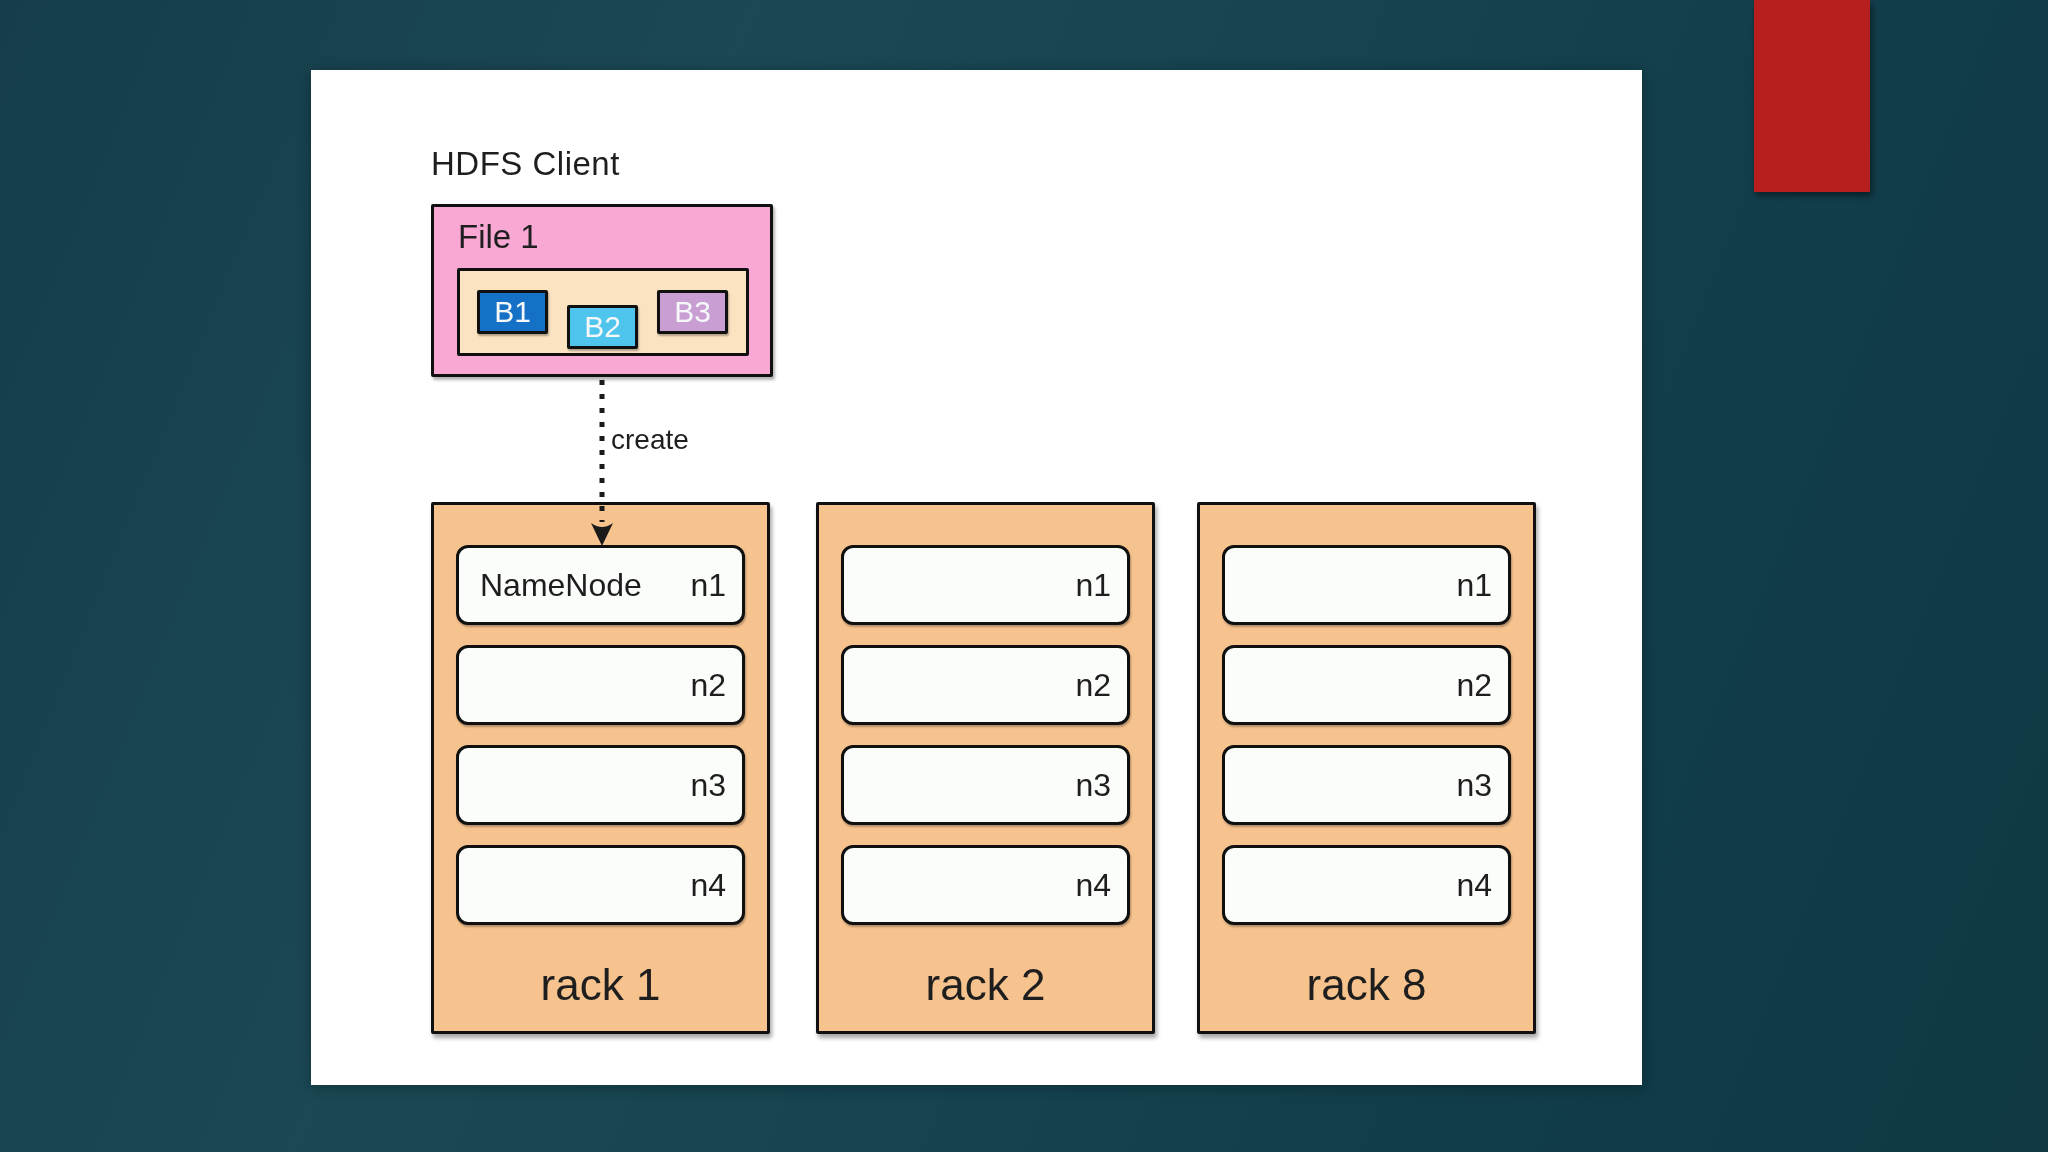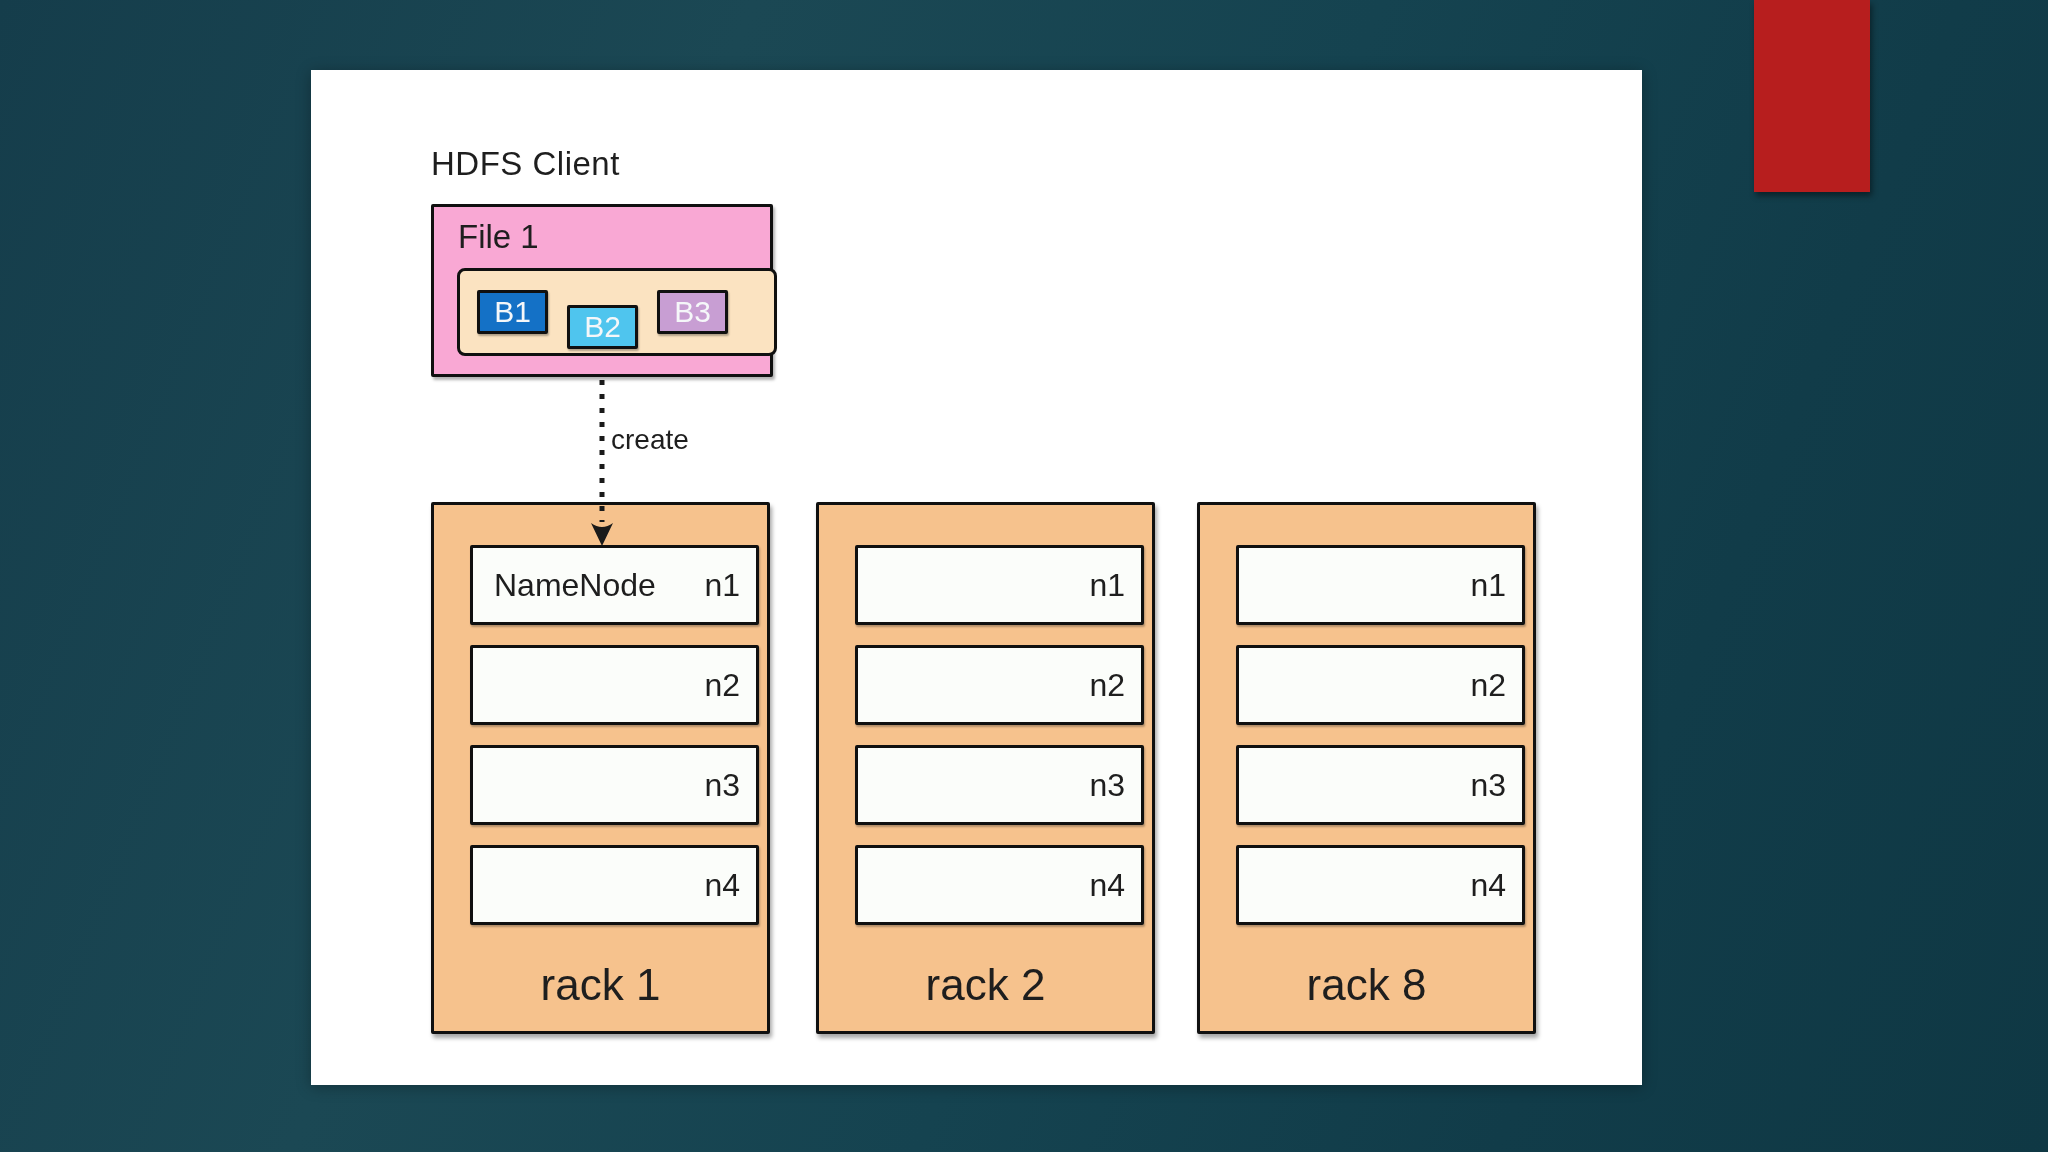--- a/index.html
+++ b/index.html
@@ -38,22 +38,22 @@
     box-sizing: border-box;
     box-shadow: 2px 3px 3px rgba(0,0,0,0.30);
   }
   .file-title {
     position: absolute;
     left: 24px; top: 12px;
     font-size: 33px; line-height: 36px;
   }
   .tray {
     position: absolute;
-    left: 23px; top: 61px; width: 320px; height: 88px;
-    border: 3px solid #101010; border-radius: 8px;
+    left: 23px; top: 61px; width: 292px; height: 88px;
+    border: 3px solid #101010; border-radius: 2px;
     box-sizing: border-box;
     display: flex; align-items: center;
     padding-left: 17px; gap: 19px;
   }
   .block {
     display: inline-flex; align-items: center; justify-content: center;
     width: 71px; height: 44px;
     border: 3px solid #101010; border-radius: 2px;
     box-sizing: border-box;
     font-size: 30px; color: #f5f7f9;
@@ -74,22 +74,22 @@
     top: 432px; width: 339px; height: 532px;
     border: 3px solid #101010; border-radius: 2px;
     box-sizing: border-box;
     box-shadow: 2px 4px 4px rgba(0,0,0,0.35);
   }
   .rack-1 { left: 120px; }
   .rack-2 { left: 505px; }
   .rack-3 { left: 886px; }
   .node {
     position: absolute;
-    left: 36px; width: 289px; height: 80px;
-    border: 3px solid #101010; border-radius: 2px;
+    left: 22px; width: 289px; height: 80px;
+    border: 3px solid #101010; border-radius: 12px;
     box-sizing: border-box;
     display: flex; align-items: center; justify-content: flex-end;
     padding: 0 16px 0 21px;
     font-size: 32px;
     box-shadow: 1px 2px 2px rgba(20,20,20,0.30);
   }
   .node-1 { top: 40px; }
   .node-2 { top: 140px; }
   .node-3 { top: 240px; }
   .node-4 { top: 340px; }

